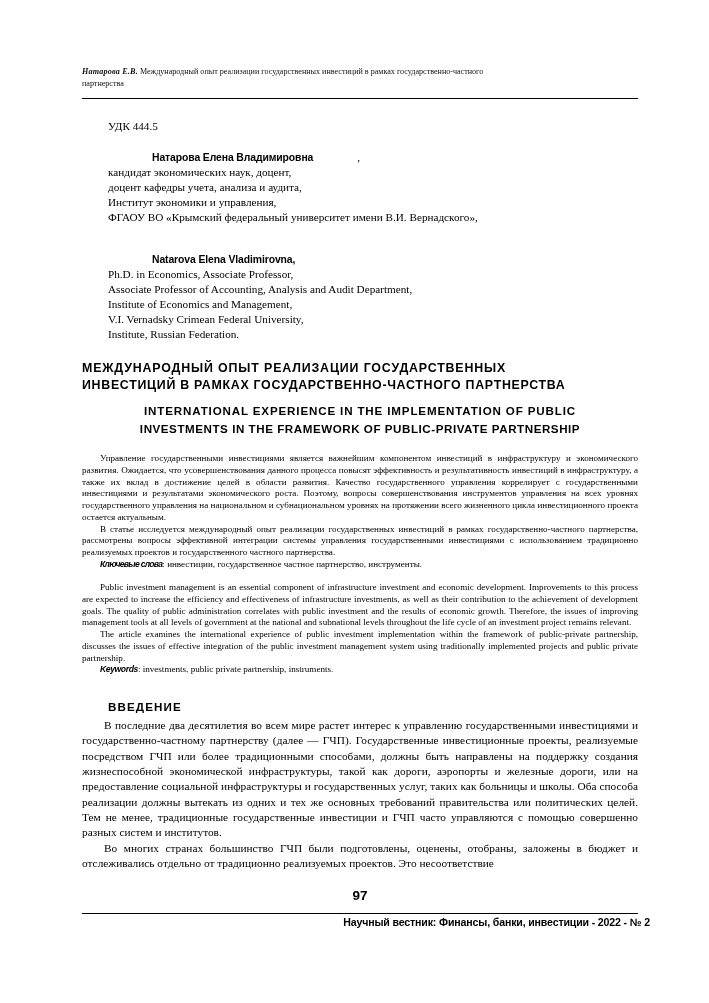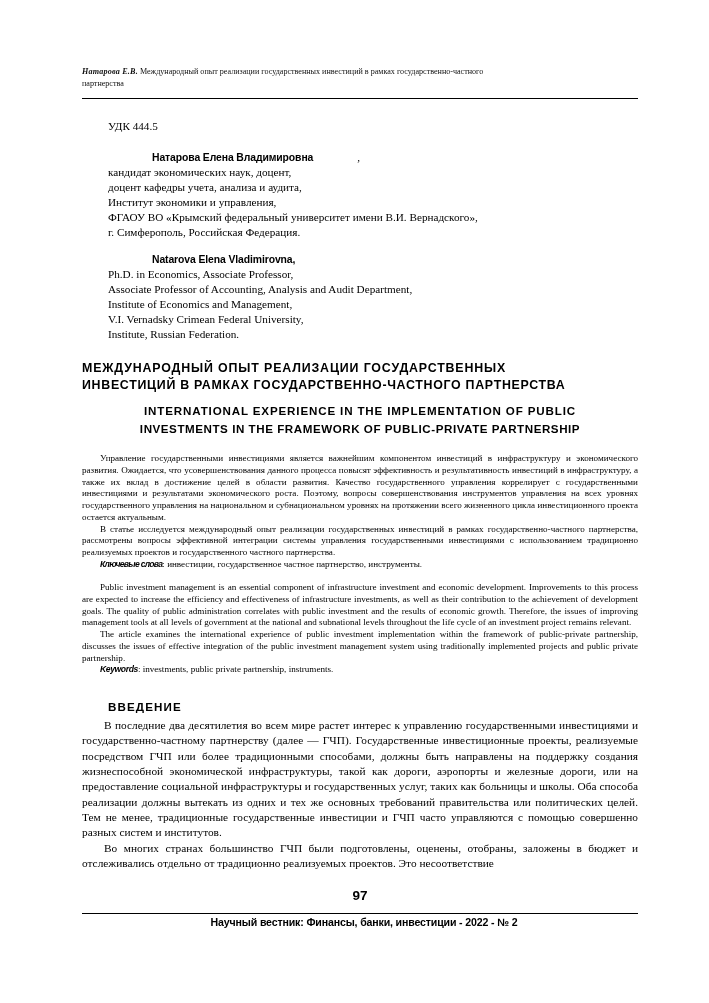--- a/index.html
+++ b/index.html
@@ -182,24 +182,24 @@
   .rule-bot {
     position: absolute;
     left: 0;
     top: 913px;
     width: 556px;
     height: 0;
     border-top: 1.1px solid #000;
   }
   .footer-text {
     position: absolute;
-    left: 4px;
+    left: 12px;
     top: 916px;
     width: 556px;
-    text-align: center;
+    text-align: right;
     font-family: "Liberation Sans", "DejaVu Sans", sans-serif;
     font-weight: bold;
     font-size: 10.6px;
     letter-spacing: -0.15px;
   }
 </style>
 </head>
 <body>
 
 <div class="page">
@@ -214,21 +214,20 @@
     <div class="udk">УДК 444.5</div>
 
     <div class="authblock ru">
       <div class="line">
         <span class="name">Натарова Елена Владимировна</span><span class="name"><span class="tail">,</span></span>
       </div>
       <div class="line">кандидат экономических наук, доцент,</div>
       <div class="line">доцент кафедры учета, анализа и аудита,</div>
       <div class="line">Институт экономики и управления,</div>
       <div class="line">ФГАОУ ВО «Крымский федеральный университет имени В.И. Вернадского»,</div>
-      <div class="line">г. Симферополь, Российская Федерация.</div>
     </div>
 
     <div class="authblock en">
       <div class="line">
         <span class="name">Natarova Elena Vladimirovna,</span>
       </div>
       <div class="line">Ph.D. in Economics, Associate Professor,</div>
       <div class="line">Associate Professor of Accounting, Analysis and Audit Department,</div>
       <div class="line">Institute of Economics and Management,</div>
       <div class="line">V.I. Vernadsky Crimean Federal University,</div>

